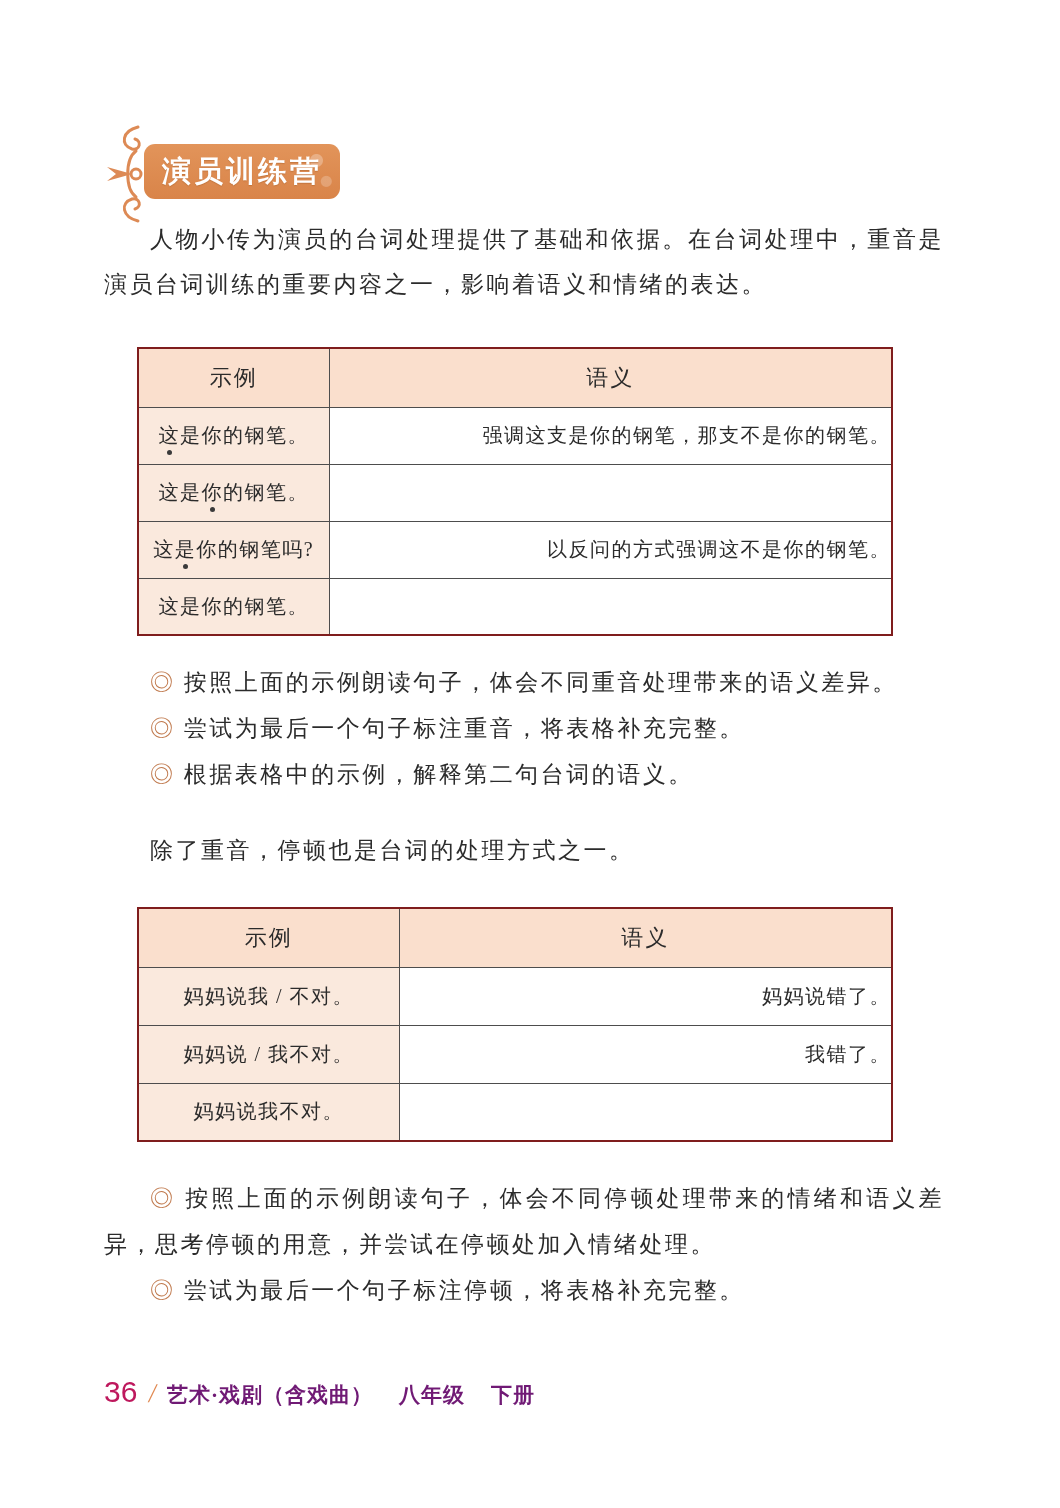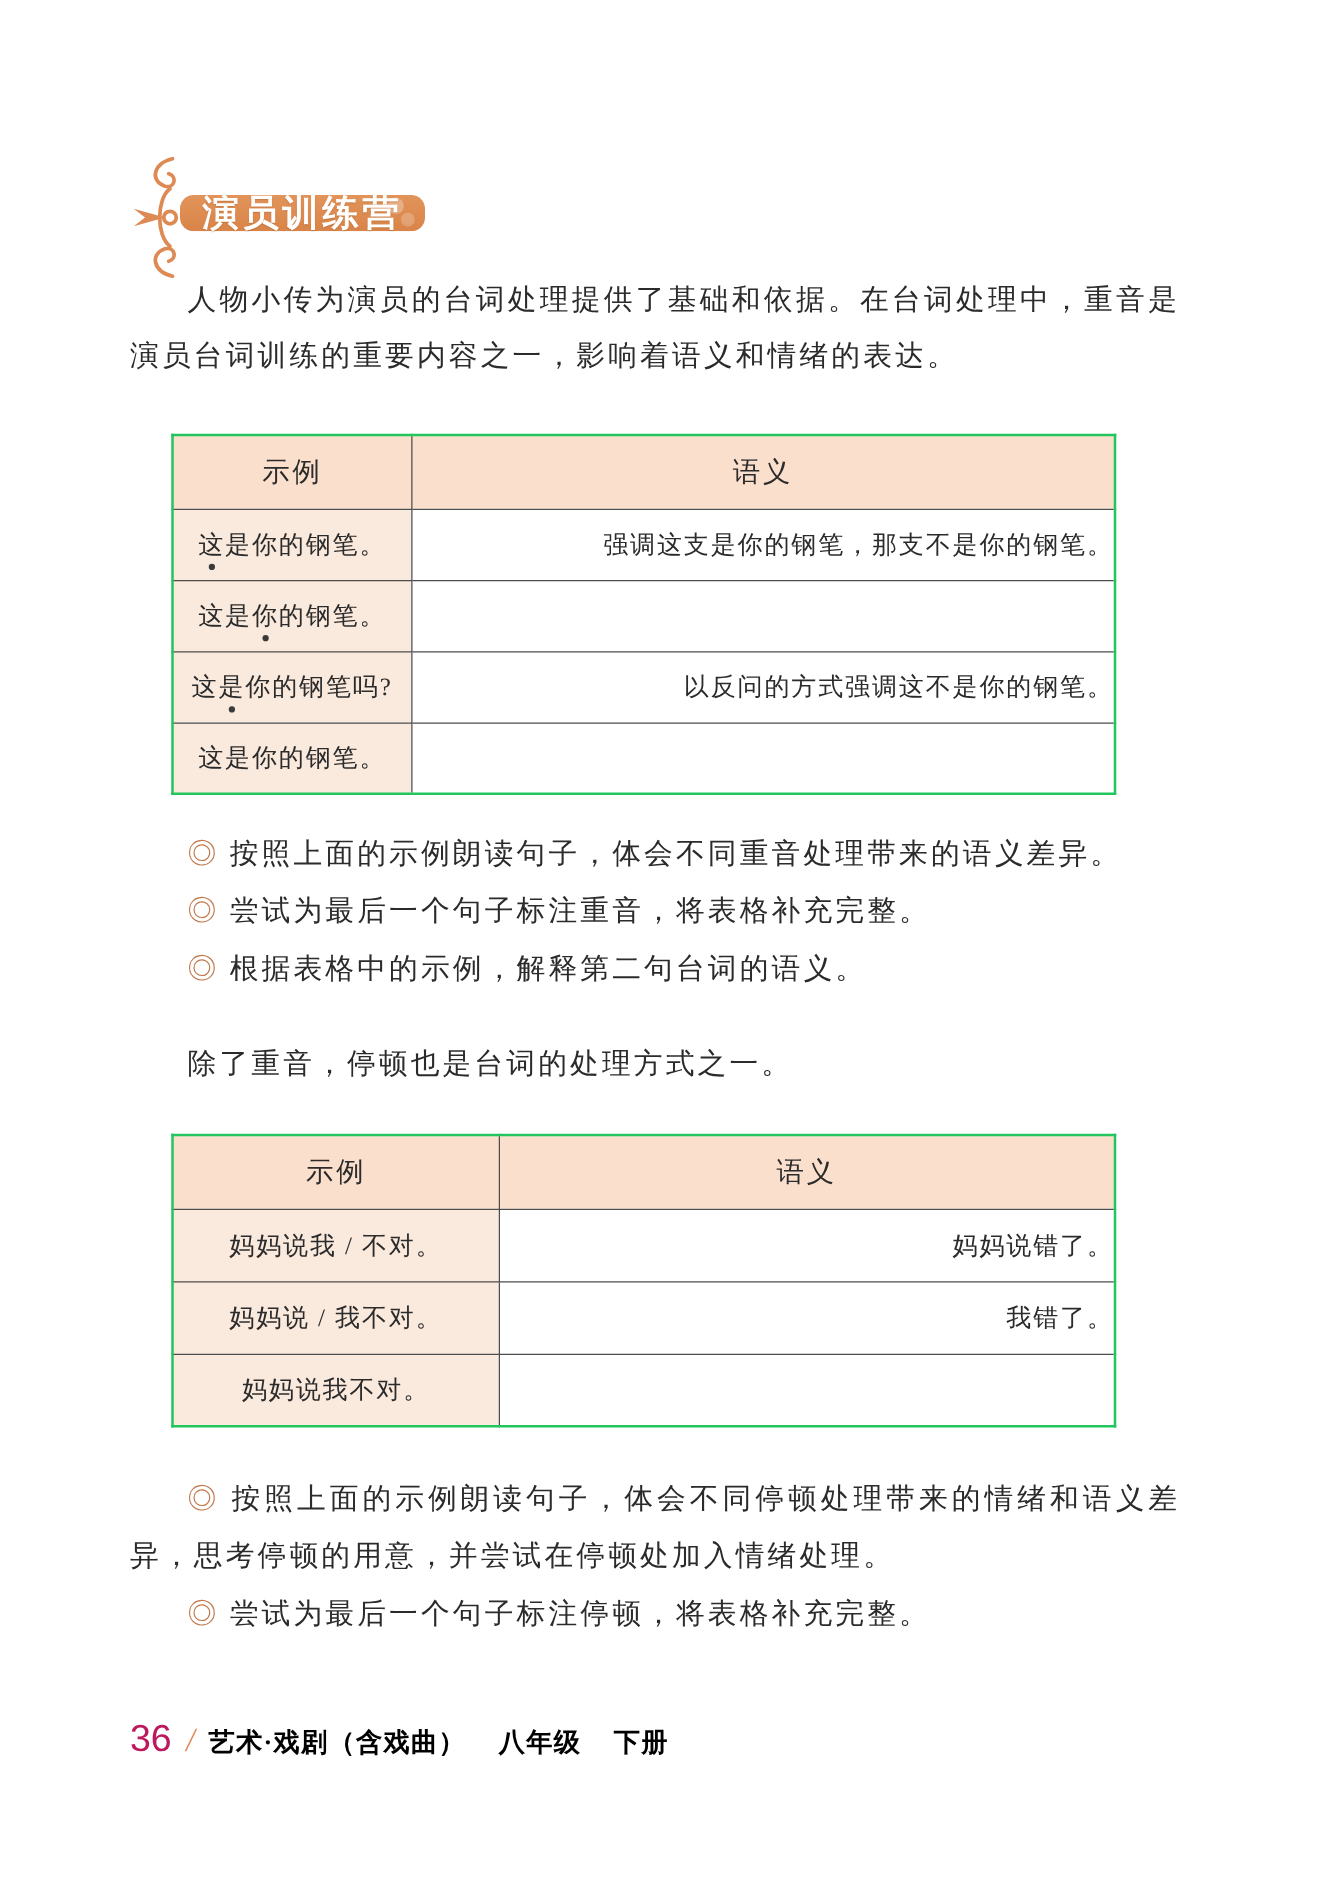--- a/index.html
+++ b/index.html
@@ -17,22 +17,22 @@
     padding: 140px 104px 0 104px;
   }
 
   
   .badge-row { position: relative; height: 47px; }
   .ornament {
     position: absolute; left: -4px; top: -16px;
     width: 58px; height: 100px;
   }
   .badge {
-    position: absolute; left: 40px; top: 16px;
-    width: 196px; height: 29px;
+    position: absolute; left: 40px; top: 4px;
+    width: 196px; height: 55px;
     border-radius: 11px;
     background:
       radial-gradient(circle at 88% 30%, rgba(255,255,255,.28) 0 6px, rgba(255,255,255,0) 7px),
       radial-gradient(circle at 93% 68%, rgba(255,255,255,.22) 0 5px, rgba(255,255,255,0) 6px),
       linear-gradient(#e2945a, #d98449);
     color: #ffffff;
     font-size: 29px; font-weight: bold; letter-spacing: 3px;
     display: flex; align-items: center; justify-content: center;
     text-shadow: 0 1px 1px rgba(150,80,30,.35);
   }
@@ -62,21 +62,21 @@
   
   table {
     border-collapse: collapse;
     width: 756px;
     margin-left: 33px;
     table-layout: fixed;
   }
   table.t1 { margin-top: 40px; }
   table.t2 { margin-top: 34px; }
   th, td { border: 1px solid #4d4d4d; font-weight: normal; }
-  table { border: 2px solid #22c55e; }
+  table { border: 2px solid #7f1d1d; }
   th {
     height: 59px;
     background: #fadfcd;
     font-size: 22px; letter-spacing: 2px;
     text-align: center;
   }
   td { height: 57px; font-size: 20px; letter-spacing: 1.5px; }
   .t2 td { height: 58px; }
   td.ex {
     background: #fae9dd;
@@ -113,21 +113,21 @@
   .page-num {
     font-family: "Liberation Sans", sans-serif;
     font-size: 30px; color: #be185d;
   }
   .foot-slash {
     color: #e08850; font-size: 27px;
     margin: 0 10px 0 12px;
     transform: skewX(-8deg);
   }
   .foot-seg {
-    color: #000000; font-weight: bold;
+    color: #701a75; font-weight: bold;
     font-size: 21px; letter-spacing: 1px;
   }
   .foot-seg + .foot-seg { margin-left: 26px; }
 </style>
 </head>
 <body>
 
 <div class="page">
 
   <div class="badge-row">

